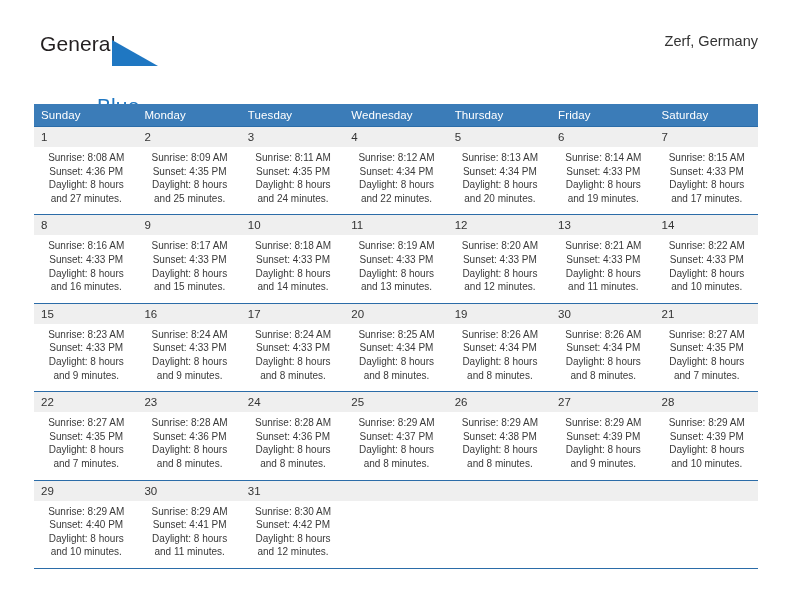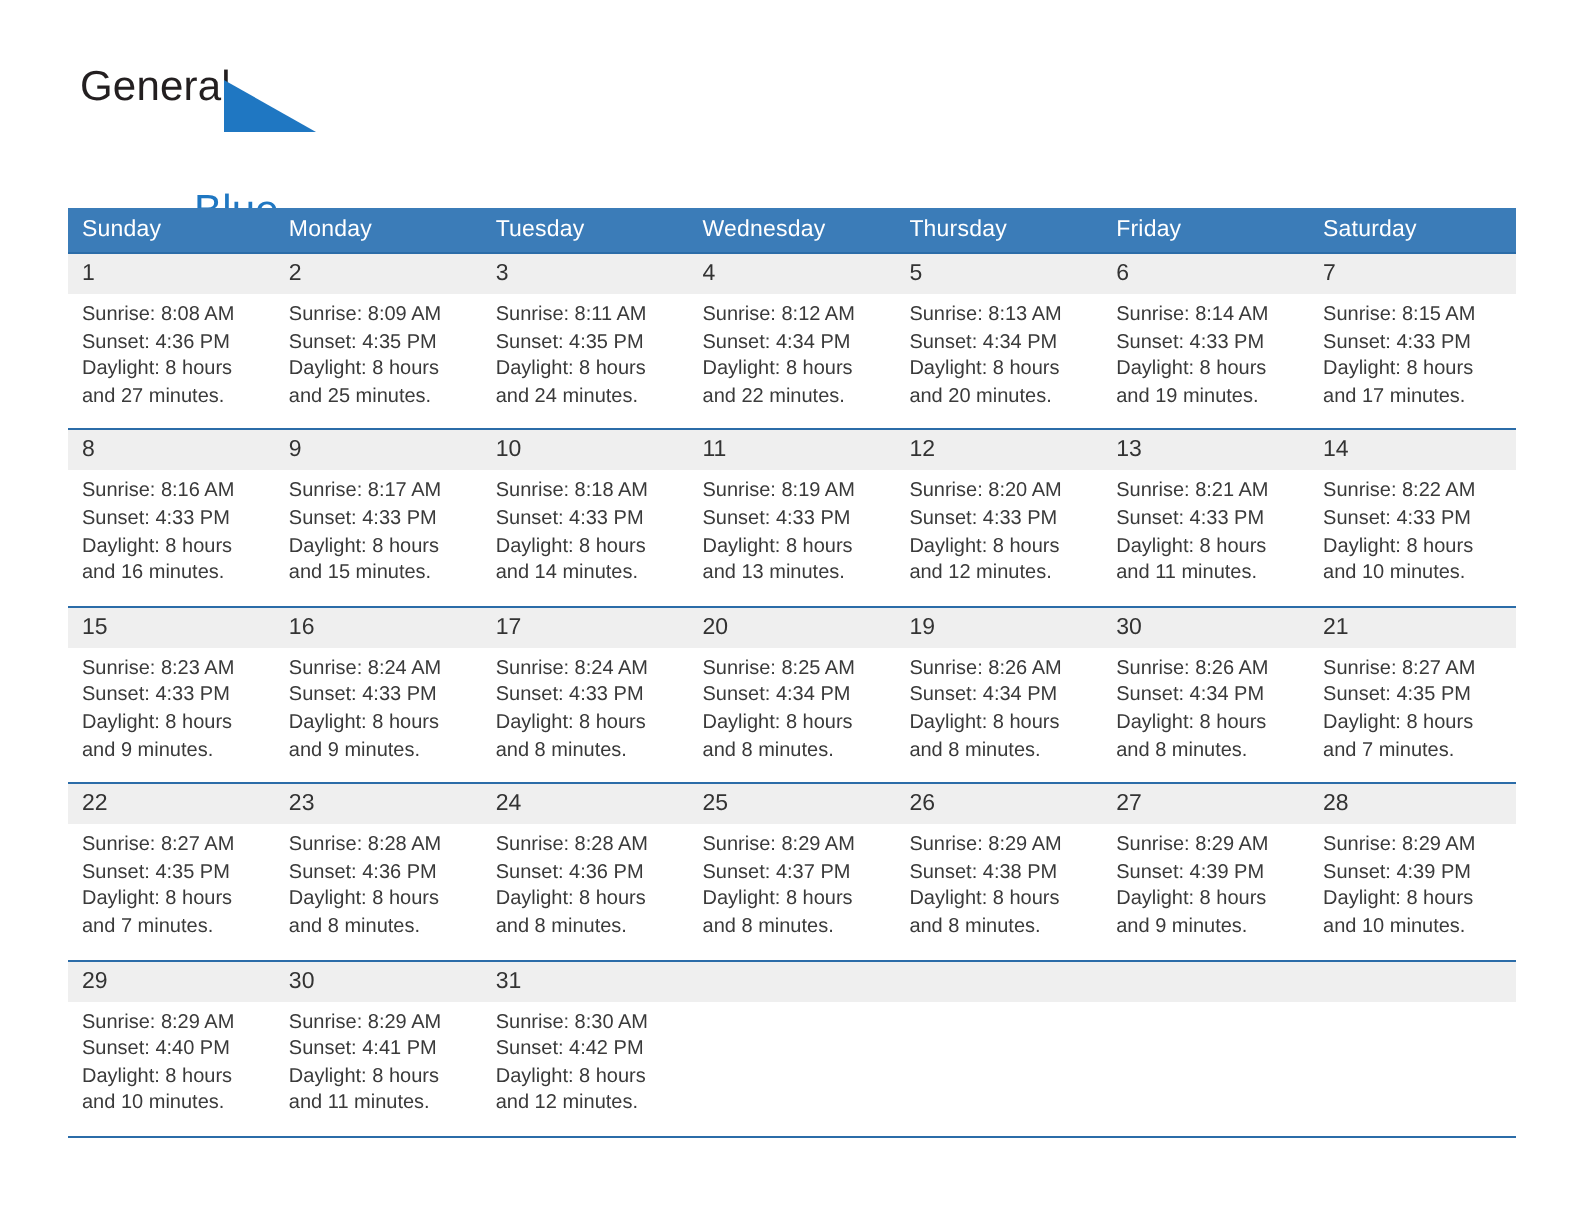--- a/index.html
+++ b/index.html
@@ -118,20 +118,21 @@
   }
   .daynum.empty {
     color: transparent;
   }
 
   .info {
     padding: 4px 6px 9px 7px;
     font-size: 10px;
     color: #3a3a3a;
     line-height: 13.6px;
+    text-align: center;
   }
   .info div {
     white-space: nowrap;
   }
 
   .row-filler td {
     border-top: 1.6px solid #2b6ca8;
     height: 0;
     padding: 0;
   }
@@ -147,20 +148,21 @@
       <span class="logo-general">General</span>
       <span class="logo-triangle">
         <svg width="46" height="26" viewBox="0 0 46 26" aria-hidden="true">
           <polygon points="0,26 0,0 46,26" fill="#1f77c2"></polygon>
         </svg>
       </span>
       <span class="logo-blue">Blue</span>
     </div>
 
     <div class="title-block">
+      <div class="location">Zerf, Germany</div>
     </div>
 
   </div>
 
   <table class="calendar">
     <thead>
       <tr>
         <th>Sunday</th>
         <th>Monday</th>
         <th>Tuesday</th>

